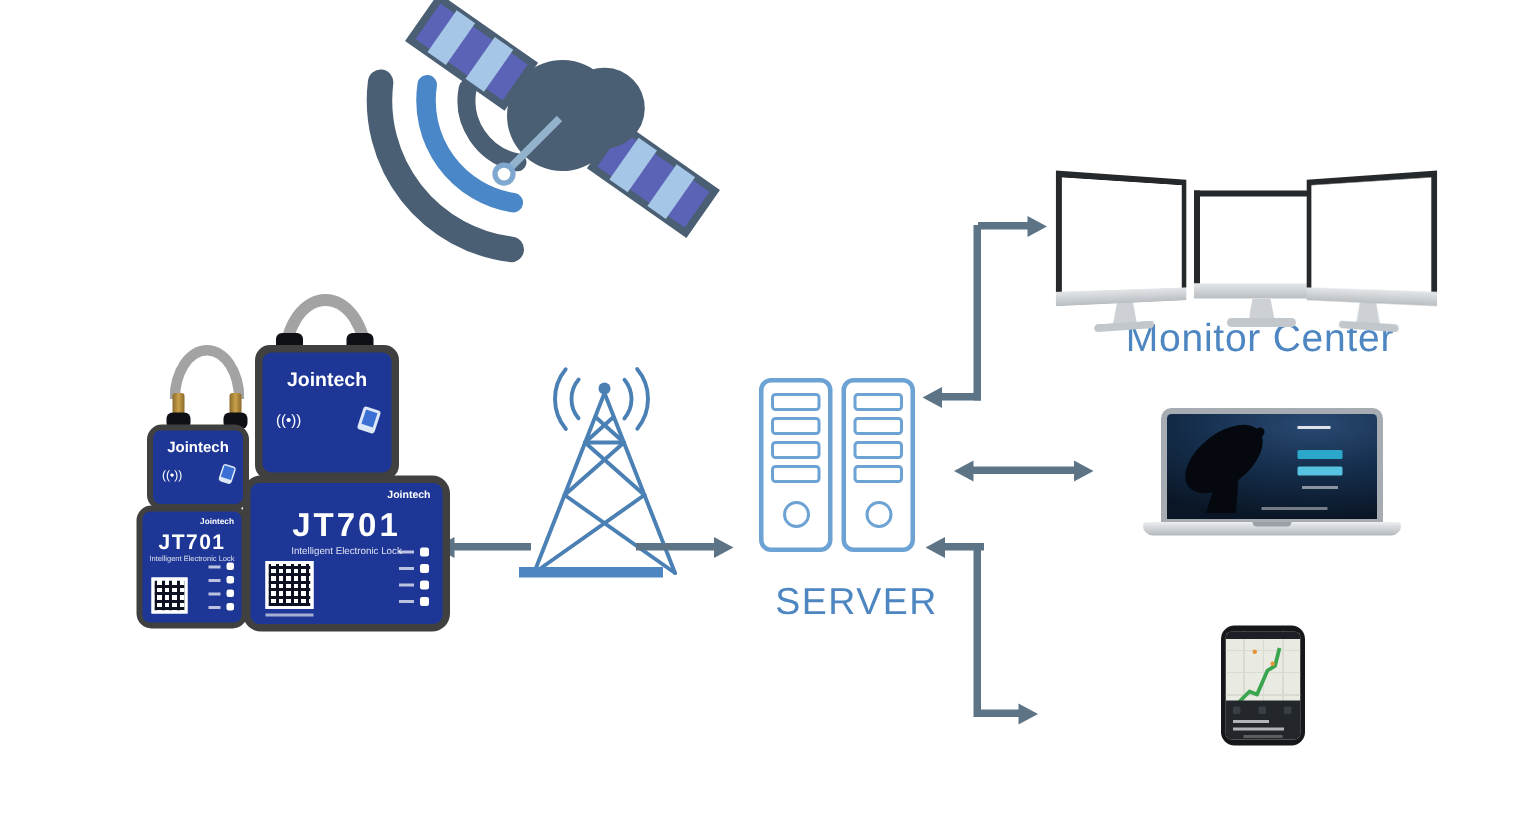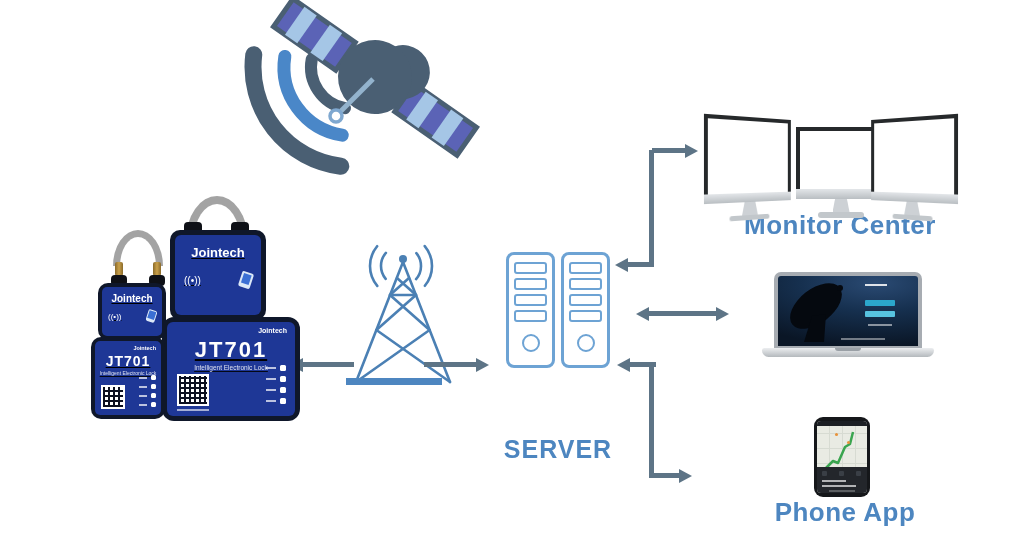--- a/index.html
+++ b/index.html
@@ -1,37 +1,37 @@
 <!DOCTYPE html>
 <html><head>
 <meta charset="utf-8">
 <style>
   html,body{margin:0;padding:0;background:#fff;}
   .canvas{position:relative;width:1024px;height:550px;background:#fff;overflow:hidden;
           font-family:"Liberation Sans",sans-serif;}
   .abs{position:absolute;}
 
   
-  .caption{position:absolute;color:#4d86c0;font-weight:bold;font-size:26px;text-align:center;
+  .caption{position:absolute;color:#4d86c0;font-weight:normal;font-size:26px;text-align:center;
            letter-spacing:.5px;}
   .caption.sm{font-size:25px;letter-spacing:1px;}
 
   
   .hline{position:absolute;height:5px;background:#5d7486;}
   .vline{position:absolute;width:5px;background:#5d7486;}
   .head{position:absolute;width:0;height:0;border-top:7px solid transparent;border-bottom:7px solid transparent;}
   .head.left{border-right:13px solid #5d7486;}
   .head.right{border-left:13px solid #5d7486;}
 
   
   .shackle{position:absolute;box-sizing:border-box;border:8px solid #a3a3a3;border-bottom:none;
            border-radius:50% 50% 0 0 / 100% 100% 0 0;}
   .ferrule{position:absolute;background:linear-gradient(90deg,#8a6a2a,#c9a04a,#8a6a2a);border-radius:2px;}
   .cap{position:absolute;background:#0e1016;border-radius:4px;}
-  .lockpanel{position:absolute;background:#0f172a;border-radius:10px;box-sizing:border-box;padding:5px;text-decoration:underline;}
+  .lockpanel{position:absolute;background:#404040;border-radius:10px;box-sizing:border-box;padding:5px;}
   .bluepanel{width:100%;height:100%;background:#1e3796;border-radius:6px;box-sizing:border-box;
              position:relative;color:#fff;overflow:hidden;}
   .brand{font-weight:bold;text-align:center;}
   .lidrow{display:flex;justify-content:space-between;align-items:center;padding:0 9px;}
   .nfc{color:#fff;}
   .phoneicon{background:#dce8f7;border-radius:2px;position:relative;transform:rotate(18deg);}
   .phoneicon:after{content:"";position:absolute;left:15%;top:12%;width:70%;height:62%;background:#3b6fd4;}
   .model{font-weight:bold;text-align:center;letter-spacing:2px;line-height:1;}
   .tagline{text-align:center;opacity:.85;}
   .brand-sm{position:absolute;font-weight:bold;}
@@ -223,21 +223,21 @@
     <div class="slot"></div>
     <div class="srv-circle"></div>
   </div>
   <div class="srv" style="left:561px;top:252px;">
     <div class="slot"></div>
     <div class="slot"></div>
     <div class="slot"></div>
     <div class="slot"></div>
     <div class="srv-circle"></div>
   </div>
-  <div class="caption sm" style="left:497px;top:387px;width:122px;margin-top:48px;">SERVER</div>
+  <div class="caption sm" style="left:510px;top:387px;width:122px;">SERVER</div>
 
   <div class="head left" style="left:290px;top:358px;"></div>
   <div class="hline" style="left:302px;top:362px;width:52px;"></div>
 
   <div class="hline" style="left:424px;top:362px;width:52px;"></div>
   <div class="head right" style="left:476px;top:358px;"></div>
 
   <div class="head left" style="left:615px;top:258px;"></div>
   <div class="hline" style="left:627px;top:262px;width:27px;"></div>
   <div class="vline" style="left:649px;top:150px;height:117px;"></div>
@@ -303,15 +303,14 @@
       <div class="psheet">
         <div class="psq" style="left:5px;"></div>
         <div class="psq" style="left:22px;"></div>
         <div class="psq" style="left:39px;"></div>
         <div class="pbar" style="left:5px;top:13px;width:24px;"></div>
         <div class="pbar" style="left:5px;top:18px;width:34px;"></div>
         <div class="pbar" style="left:12px;top:23px;width:26px;opacity:.4;"></div>
       </div>
     </div>
   </div>
-  <div class="caption" style="left:772px;top:497px;width:146px;">Phone App</div>
 
 </div>
 
 </body></html>

